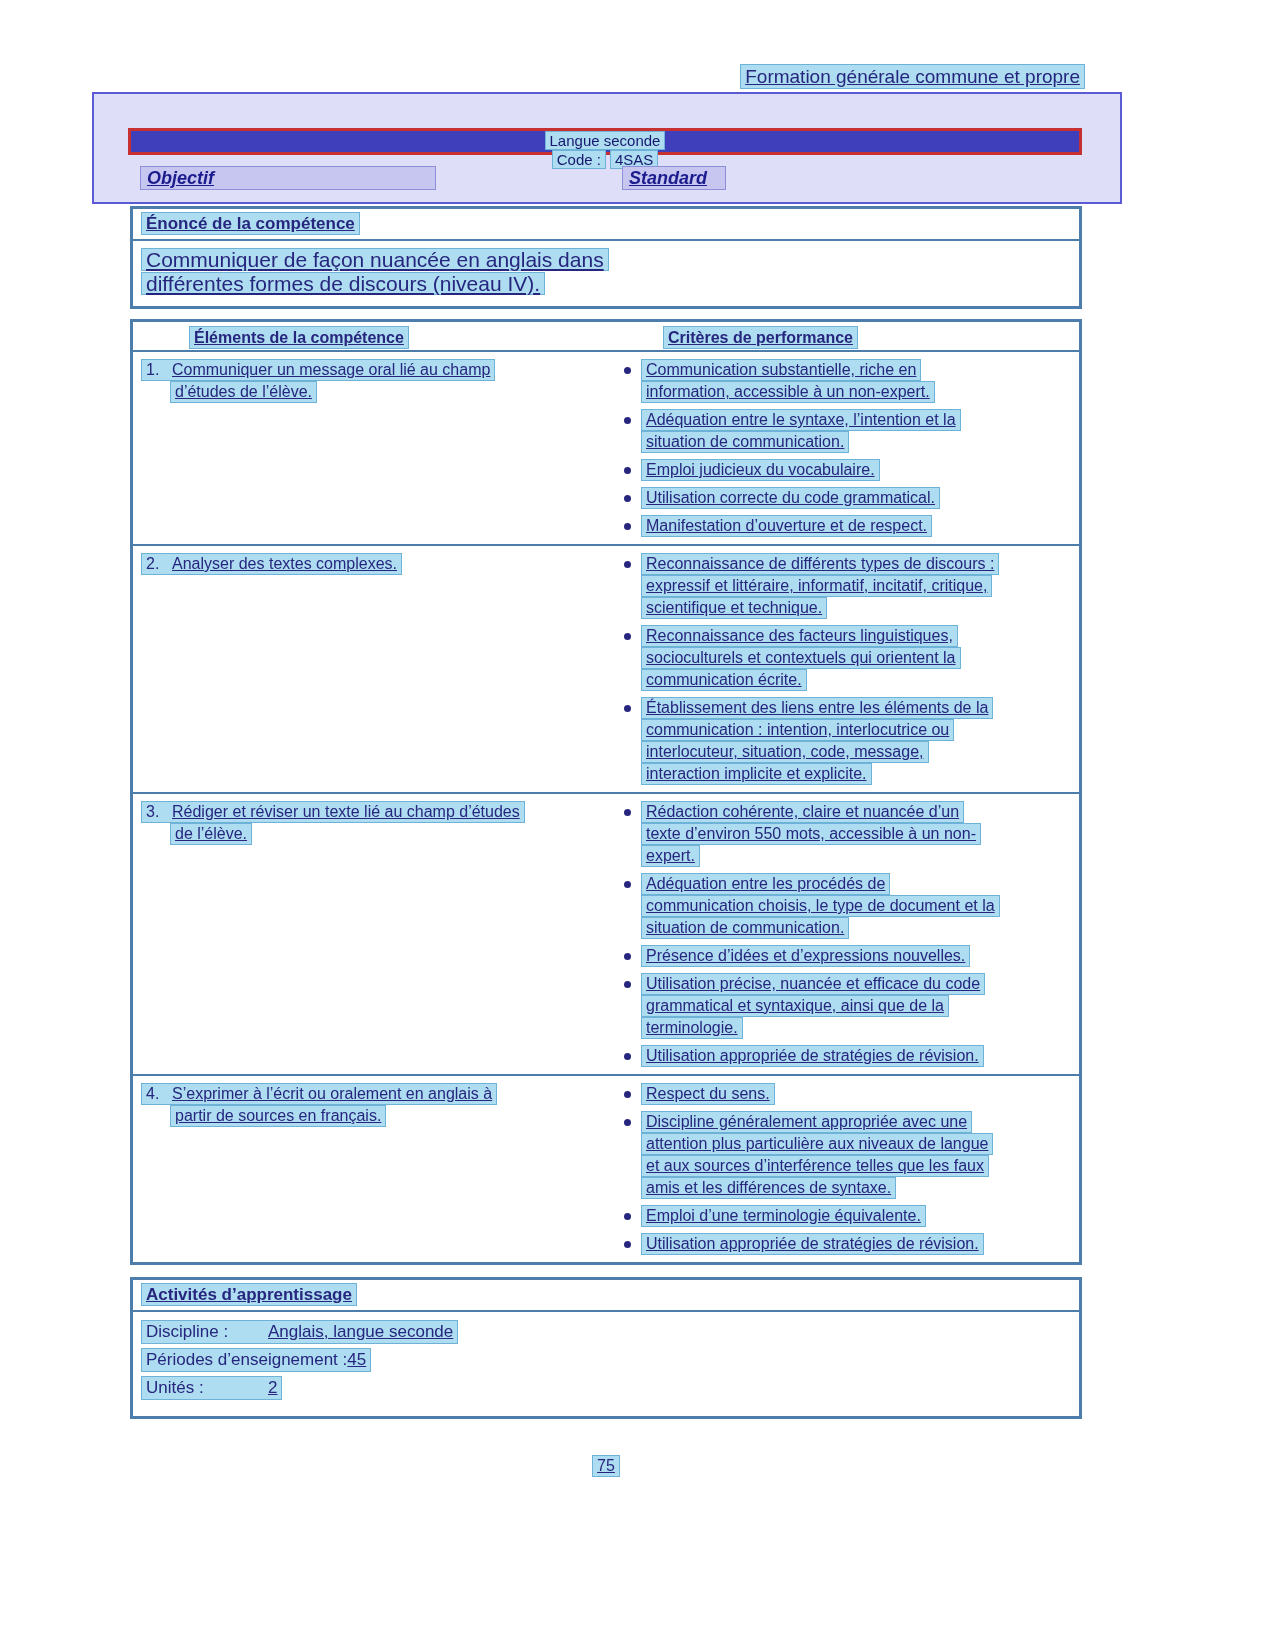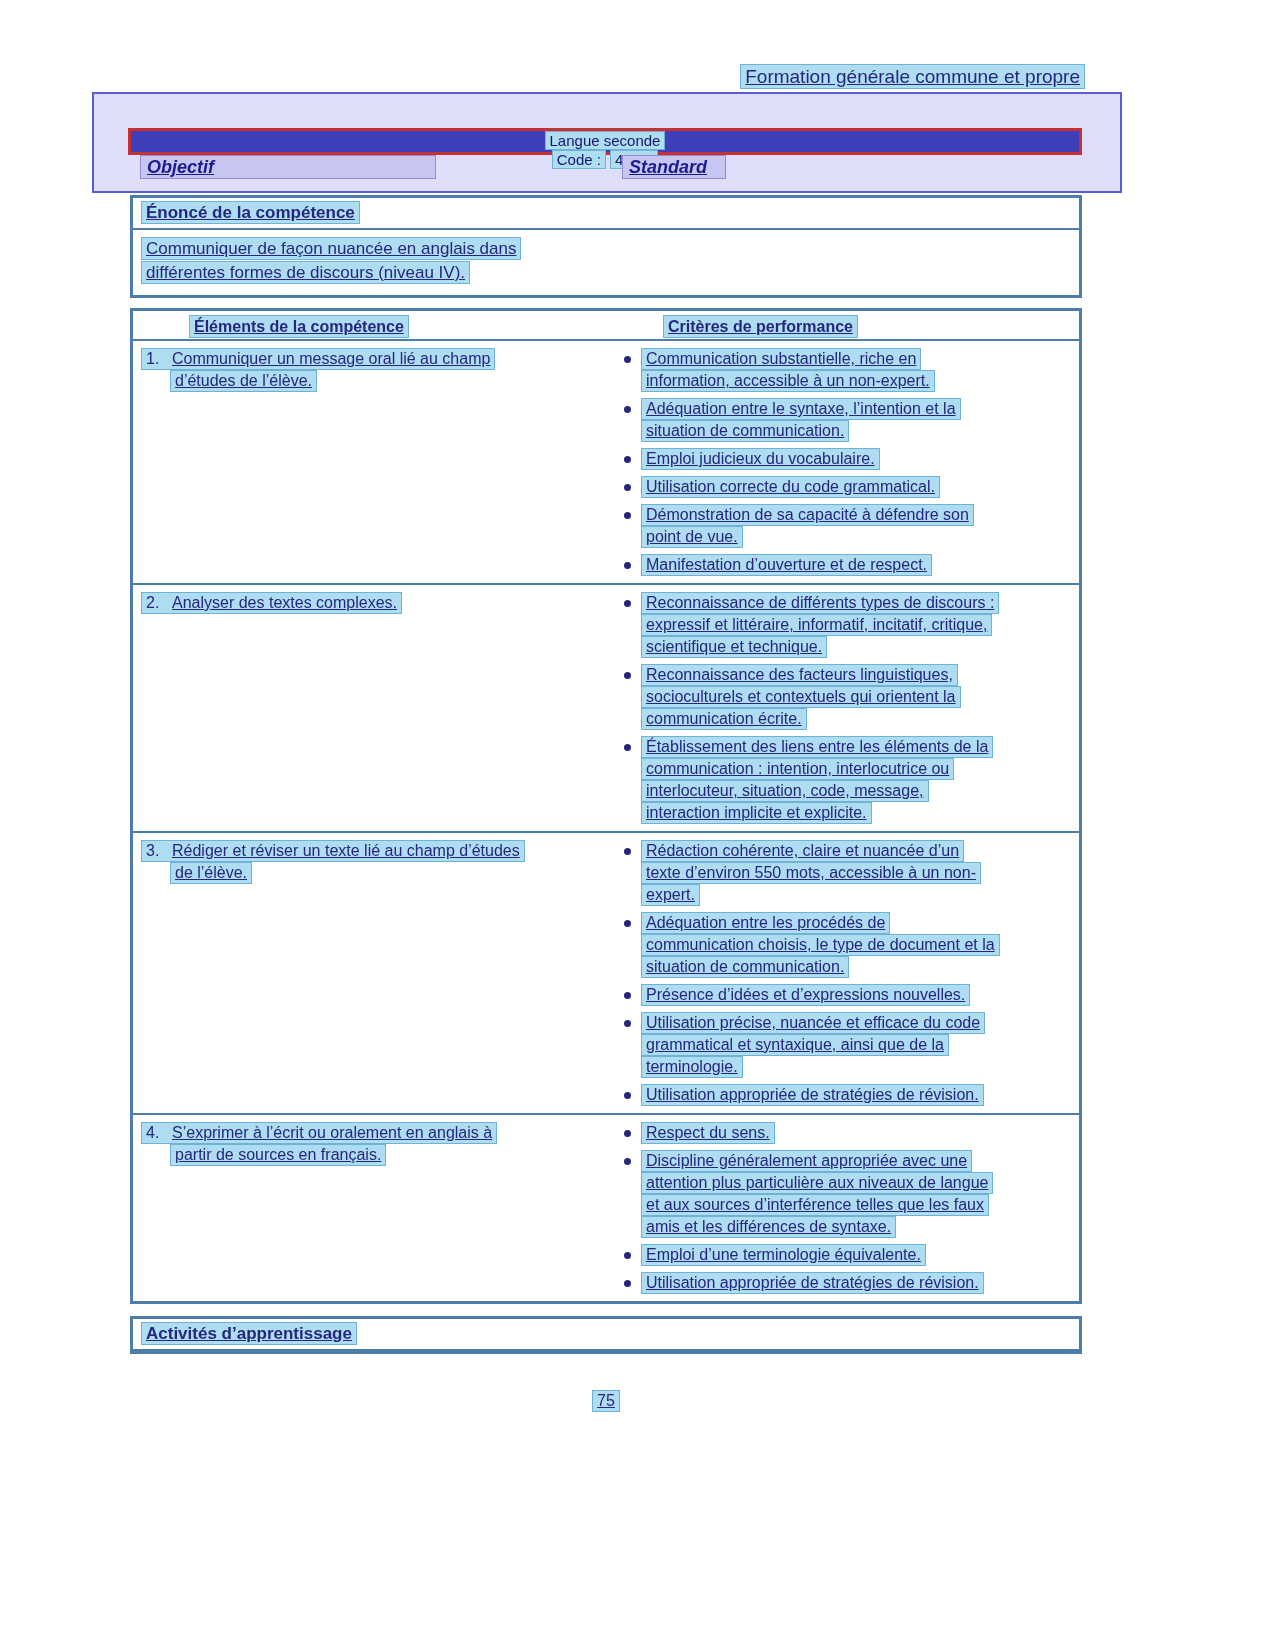--- a/index.html
+++ b/index.html
@@ -19,34 +19,34 @@
   .top-note-row{padding:64px 190px 0 0;text-align:right;}
   .top-note-row .hl{font-size:19px;line-height:21px;text-decoration:underline;}
   
   .panel{margin:3px 0 0 92px;width:1030px;border:2px solid var(--panel-border);
          background:var(--panel-fill);padding:34px 0 10px 34px;}
   .title-bar{width:954px;height:27px;background:var(--bar-fill);border:3px solid var(--bar-border);
              display:flex;align-items:center;justify-content:space-between;padding:0 6px;flex-direction:column;}
   .bar-chip{background:var(--highlight);border:1px solid var(--highlight-border);
             color:#17176E;font-size:15px;line-height:17px;padding:0 4px;white-space:nowrap;}
   .bar-right{display:flex;gap:4px;}
-  .col-headings{position:relative;height:26px;margin-top:0;width:954px;}
+  .col-headings{position:relative;height:26px;margin-top:11px;width:954px;}
   .head-chip{position:absolute;top:0;background:var(--lavender);border:1px solid var(--lavender-border);
              font-size:18px;line-height:22px;font-weight:bold;font-style:italic;
              text-decoration:underline;padding:0 6px;color:#1B1B8E;}
   .head-chip.objectif{left:12px;width:296px;}
   .head-chip.standard{left:494px;width:104px;}
   
   .box{margin-left:130px;width:952px;border:3px solid var(--table-border);background:#fff;}
   .enonce-box{margin-top:2px;}
   .box-heading{border-bottom:2px solid var(--table-border);padding:3px 0 4px 8px;}
   .box-heading .hl{font-weight:bold;font-size:17px;line-height:19px;}
   .enonce-body{padding:7px 8px 10px;}
   .enonce-body .ln{height:24px;}
-  .enonce-body .hl{font-size:17px;line-height:19px;}
+  .enonce-body .hl{font-size:21px;line-height:19px;}
   
   .comp-box{margin-top:10px;}
   .comp-head{position:relative;height:30px;border-bottom:2px solid var(--table-border);}
   .comp-head .hl{position:absolute;top:4px;font-weight:bold;font-size:16px;line-height:19px;margin-left:48px;}
   .comp-head .left{left:8px;}
   .comp-head .right{left:482px;}
   .comp-row{display:flex;padding:7px 0;}
   .comp-row + .comp-row{border-top:2px solid var(--table-border);}
   .elem-col{width:490px;flex:none;padding-left:8px;}
   .num{display:inline-block;min-width:26px;}
@@ -131,27 +131,20 @@
         </div>
         <div class="crit">
           <span class="dot"></span>
           <div>
             <div class="ln"><span class="hl">Utilisation correcte du code grammatical.</span></div>
           </div>
         </div>
         <div class="crit">
           <span class="dot"></span>
           <div>
-            <div class="ln"><span class="hl">Démonstration de sa capacité à défendre son</span></div>
-            <div class="ln"><span class="hl">point de vue.</span></div>
-          </div>
-        </div>
-        <div class="crit">
-          <span class="dot"></span>
-          <div>
             <div class="ln"><span class="hl">Manifestation d’ouverture et de respect.</span></div>
           </div>
         </div>
       </div>
     </div>
 
     <div class="comp-row">
       <div class="elem-col">
         <div class="ln"><span class="hl"><span class="num">2.</span><span>Analyser des textes complexes.</span></span></div>
       </div>
@@ -263,19 +256,30 @@
           </div>
         </div>
       </div>
     </div>
   </div>
 
   <div class="box act-box">
     <div class="box-heading">
       <span class="hl">Activités d’apprentissage</span>
     </div>
+    <div class="act-body">
+      <div class="act-ln">
+        <span class="hl"><span class="act-label">Discipline :</span><span class="act-value">Anglais, langue seconde</span></span>
+      </div>
+      <div class="act-ln">
+        <span class="hl"><span class="act-label">Périodes d’enseignement :</span><span class="act-value">45</span></span>
+      </div>
+      <div class="act-ln">
+        <span class="hl"><span class="act-label">Unités :</span><span class="act-value">2</span></span>
+      </div>
+    </div>
   </div>
 
   <div class="page-num">
     <span class="hl">75</span>
   </div>
 
 </div>
 
 </body></html>

